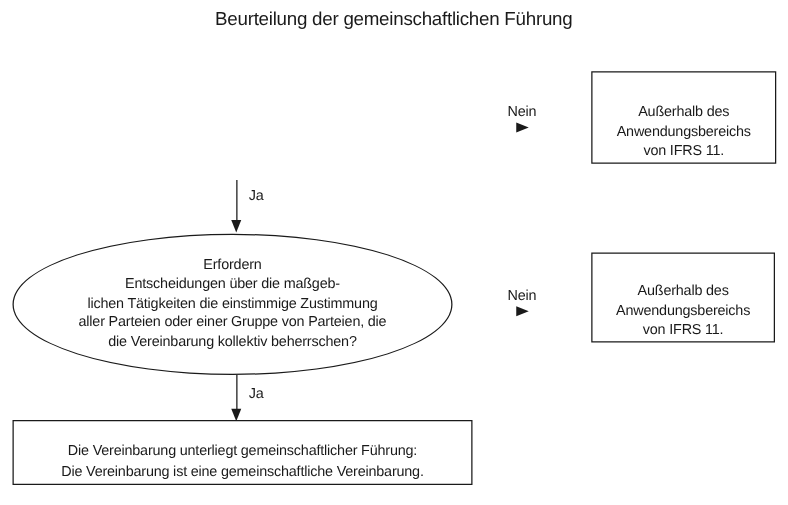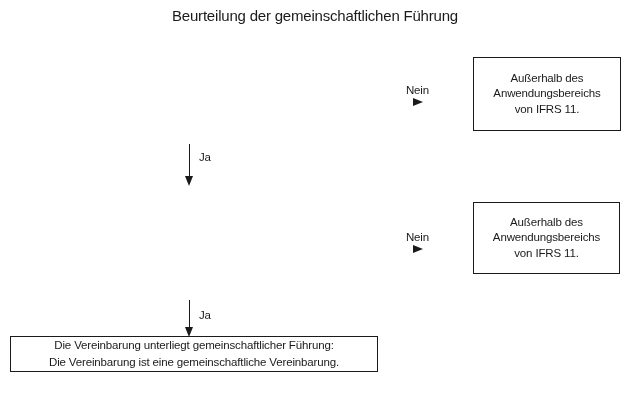--- a/index.html
+++ b/index.html
@@ -44,26 +44,27 @@
     letter-spacing: -0.15px;
   }
   .ellipse {
     border: 1.4px solid #1a1a1a;
     border-radius: 50%;
     padding: 0 14px;
   }
   .rect {
     border: 1.5px solid #1a1a1a;
     padding: 0 6px;
+    align-items: flex-end;
   }
   .q1 { left: 10px;  top: 51px;  width: 352px; height: 92px; }
   .q2 { left: 10px;  top: 187px; width: 352px; height: 113px; }
   .out1 { left: 473px; top: 57px;  width: 148px; height: 74px; }
   .out2 { left: 473px; top: 202px; width: 147px; height: 72px; }
-  .result { left: 10px; top: 336px; width: 368px; height: 36px; line-height: 1.5; }
+  .result { left: 10px; top: 336px; width: 368px; height: 52px; line-height: 1.5; }
 
   .h-arrow {
     position: absolute;
     display: flex;
     align-items: center;
     height: 18px;
     flex-direction: column;
   }
   .h-arrow-1 { left: 362px; top: 84px;  width: 111px; }
   .h-arrow-2 { left: 362px; top: 231px; width: 111px; }
@@ -122,20 +123,27 @@
   <div class="node rect out1">
     <span>Außerhalb des
 Anwendungsbereichs
 von IFRS 11.</span>
   </div>
 
   <div class="v-line v-line-1"></div>
   <div class="v-head v-head-1"></div>
   <span class="v-label v-label-1">Ja</span>
 
+  <div class="node ellipse q2">
+    <span>Erfordern
+Entscheidungen über die maßgeb-
+lichen Tätigkeiten die einstimmige Zustimmung
+aller Parteien oder einer Gruppe von Parteien, die
+die Vereinbarung kollektiv beherrschen?</span>
+  </div>
 
   <div class="h-arrow h-arrow-2">
     <div class="h-seg"></div>
     <span class="edge-label">Nein</span>
     <div class="h-seg"></div>
     <div class="h-head"></div>
   </div>
 
   <div class="node rect out2">
     <span>Außerhalb des

